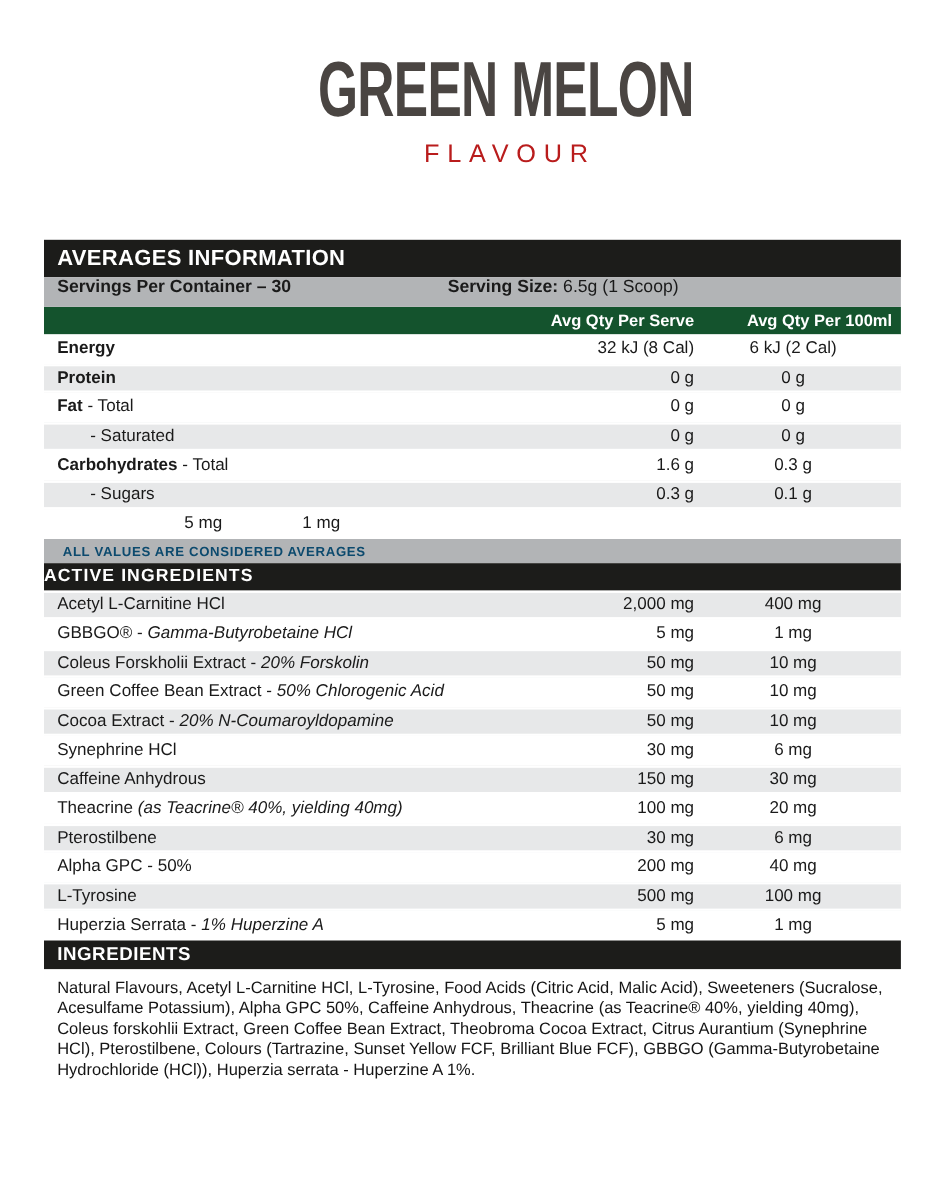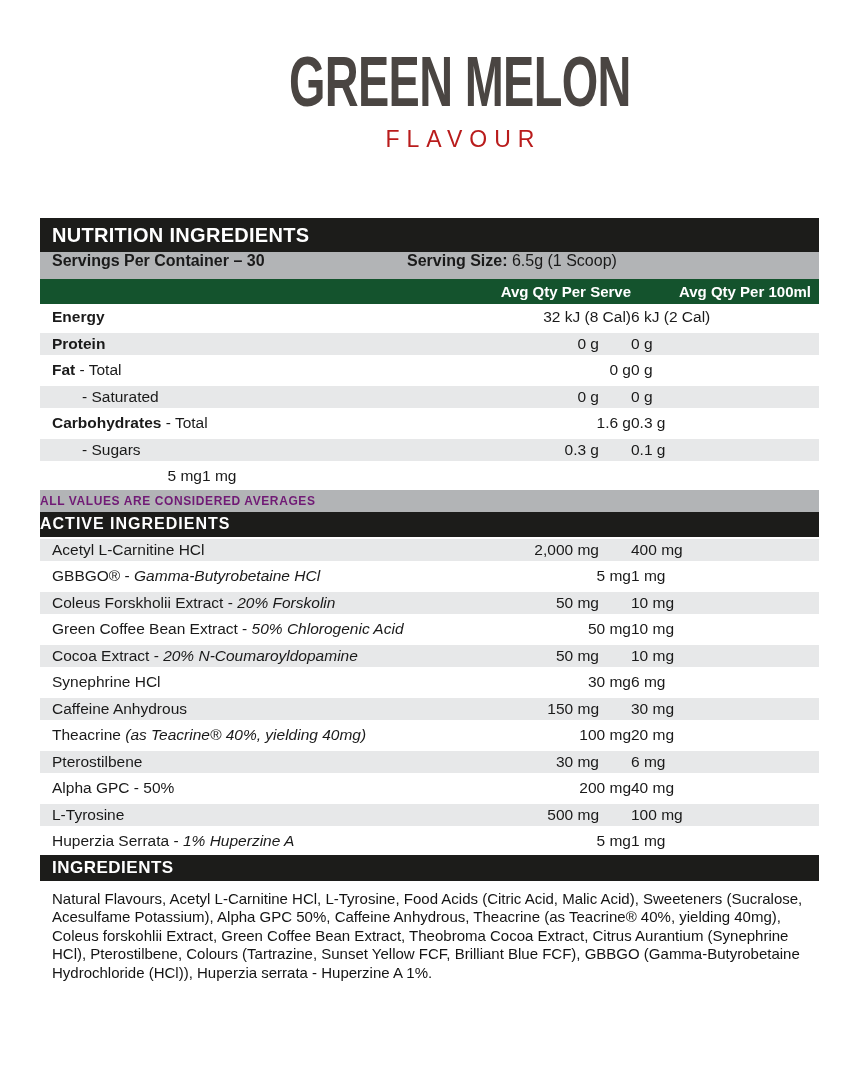--- a/index.html
+++ b/index.html
@@ -52,49 +52,49 @@
   .bar-cols .cserve { width:150px; text-align:right; }
   .bar-cols .c100 { width:180px; text-align:right; }
 
   .trow {
     display:flex; align-items:center; height:26.5px;
     padding-left:12px; padding-right:8px; font-size:15.5px;
     background:#ffffff;
   }
   .trow.shade {
     background:#e7e8e9;
-    border-top:2px solid #ffffff; border-bottom:2px solid #ffffff;gap:32px;
+    border-top:2px solid #ffffff; border-bottom:2px solid #ffffff;
   }
   .trow .cname { flex:1; white-space:nowrap; overflow:hidden; }
   .trow .cname.indent { padding-left:30px; }
   .trow .cserve { width:150px; text-align:right; white-space:nowrap; }
-  .trow .c100 { width:180px; text-align:left; white-space:nowrap; }
+  .trow .c100 { width:180px; text-align:center; white-space:nowrap; }
 
   .bar-footnote {
     background:#b2b4b6; height:22px; display:flex; align-items:center;
-    padding-left:0; font-size:12px; font-weight:bold; letter-spacing:0.6px;
-    color:#701a75;
+    padding-left:17px; font-size:12px; font-weight:bold; letter-spacing:0.6px;
+    color:#0c4a6e;
   }
 
   .ing-text {
     padding:9px 10px 0 12px;
     font-size:15px; line-height:18.6px; color:#141414;
   }
 </style>
 </head>
 <body>
 
 <div class="title-wrap">
   <div class="brand-title">GREEN MELON</div>
   <div class="brand-sub">FLAVOUR</div>
 </div>
 
 <div class="panel">
 
-  <div class="bar-black bar-nutrition">NUTRITION INGREDIENTS</div>
+  <div class="bar-black bar-nutrition">AVERAGES INFORMATION</div>
 
   <div class="bar-serving">
     <span class="servings-label">Servings Per Container – 30</span>
     <span class="serving-size"><b>Serving Size:</b><span> 6.5g (1 Scoop)</span></span>
   </div>
 
   <div class="bar-cols">
     <span class="cname"></span>
     <span class="cserve">Avg Qty Per Serve</span>
     <span class="c100">Avg Qty Per 100ml</span>

